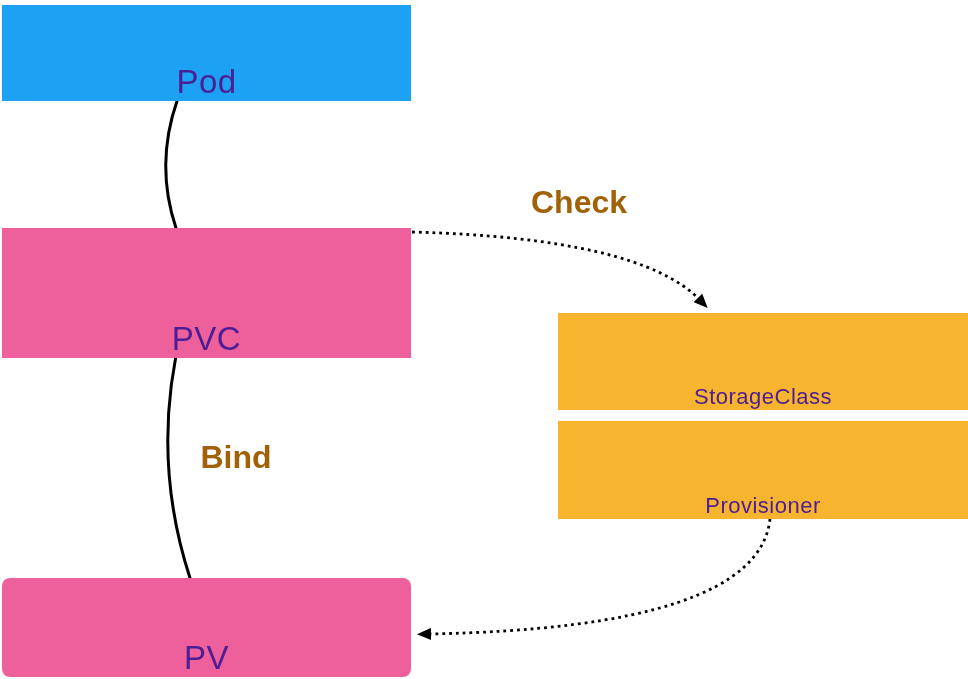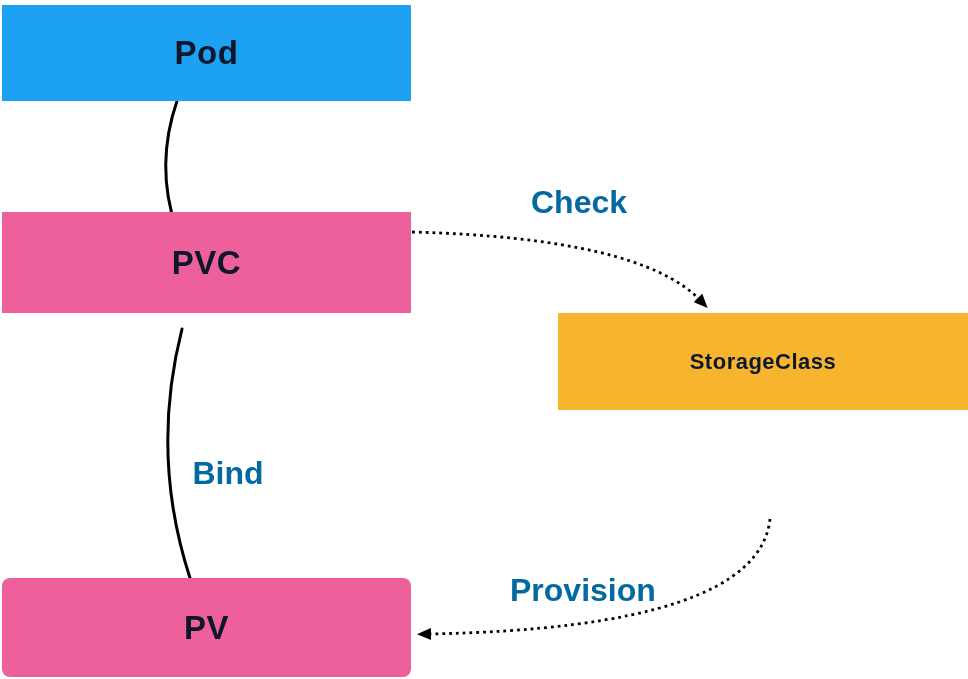--- a/index.html
+++ b/index.html
@@ -29,49 +29,48 @@
   }
   .edge-layer path.dotted {
     fill: none;
     stroke-width: 2.8;
     stroke-dasharray: 2.8 4;
     stroke-linecap: butt;
   }
   .node {
     position: absolute;
     display: flex;
-    align-items: center;
+    align-items: flex-end;
     justify-content: center;
-    color: #0f172a;
-    font-weight: bold;
+    color: #4c1d95;
   }
   .node .node-label {
     font-size: 33px;
     letter-spacing: 0.5px;
     white-space: nowrap;
   }
   .node.small .node-label {
     font-size: 22px;
   }
   .node-pod           { left: 2px;   top: 5px;   width: 409px; height: 96px; }
-  .node-pvc           { left: 2px;   top: 212px; width: 409px; height: 101px; }
+  .node-pvc           { left: 2px;   top: 228px; width: 409px; height: 130px; }
   .node-pv            { left: 2px;   top: 578px; width: 409px; height: 99px; }
   .node-storageclass  { left: 558px; top: 313px; width: 410px; height: 97px; }
   .node-provisioner   { left: 558px; top: 421px; width: 410px; height: 98px; }
   .edge-label {
     position: absolute;
     font-size: 32px;
     font-weight: 700;
-    color: #0369a1;
+    color: #a16207;
     text-align: center;
     line-height: 1;
     white-space: nowrap;
   }
   .edge-label-check     { left: 519px; top: 186px; width: 120px; }
-  .edge-label-bind      { left: 168px; top: 441px; width: 120px; margin-top: 16px; }
+  .edge-label-bind      { left: 176px; top: 441px; width: 120px; }
   .edge-label-provision { left: 510px; top: 574px; width: 140px; }
 </style>
 </head>
 <body>
 
 <div class="canvas">
 
   <svg class="edge-layer" width="968" height="679" viewBox="0 0 968 679">
     <defs>
       <marker id="arrowhead" viewBox="0 0 14 12" refX="3" refY="6" markerWidth="14" markerHeight="12" markerUnits="userSpaceOnUse" orient="auto">
@@ -93,20 +92,22 @@
   </div>
 
   <div class="node node-pv" style="background: rgb(238, 96, 156); border-radius: 8px;">
     <span class="node-label">PV</span>
   </div>
 
   <div class="node small node-storageclass" style="background: rgb(246, 180, 47);">
     <span class="node-label">StorageClass</span>
   </div>
 
+  <div class="node small node-provisioner" style="background: rgb(246, 180, 47);">
+    <span class="node-label">Provisioner</span>
+  </div>
 
   <div class="edge-label edge-label-check">Check</div>
 
   <div class="edge-label edge-label-bind">Bind</div>
 
-  <div class="edge-label edge-label-provision">Provision</div>
 
 </div>
 
 </body></html>

